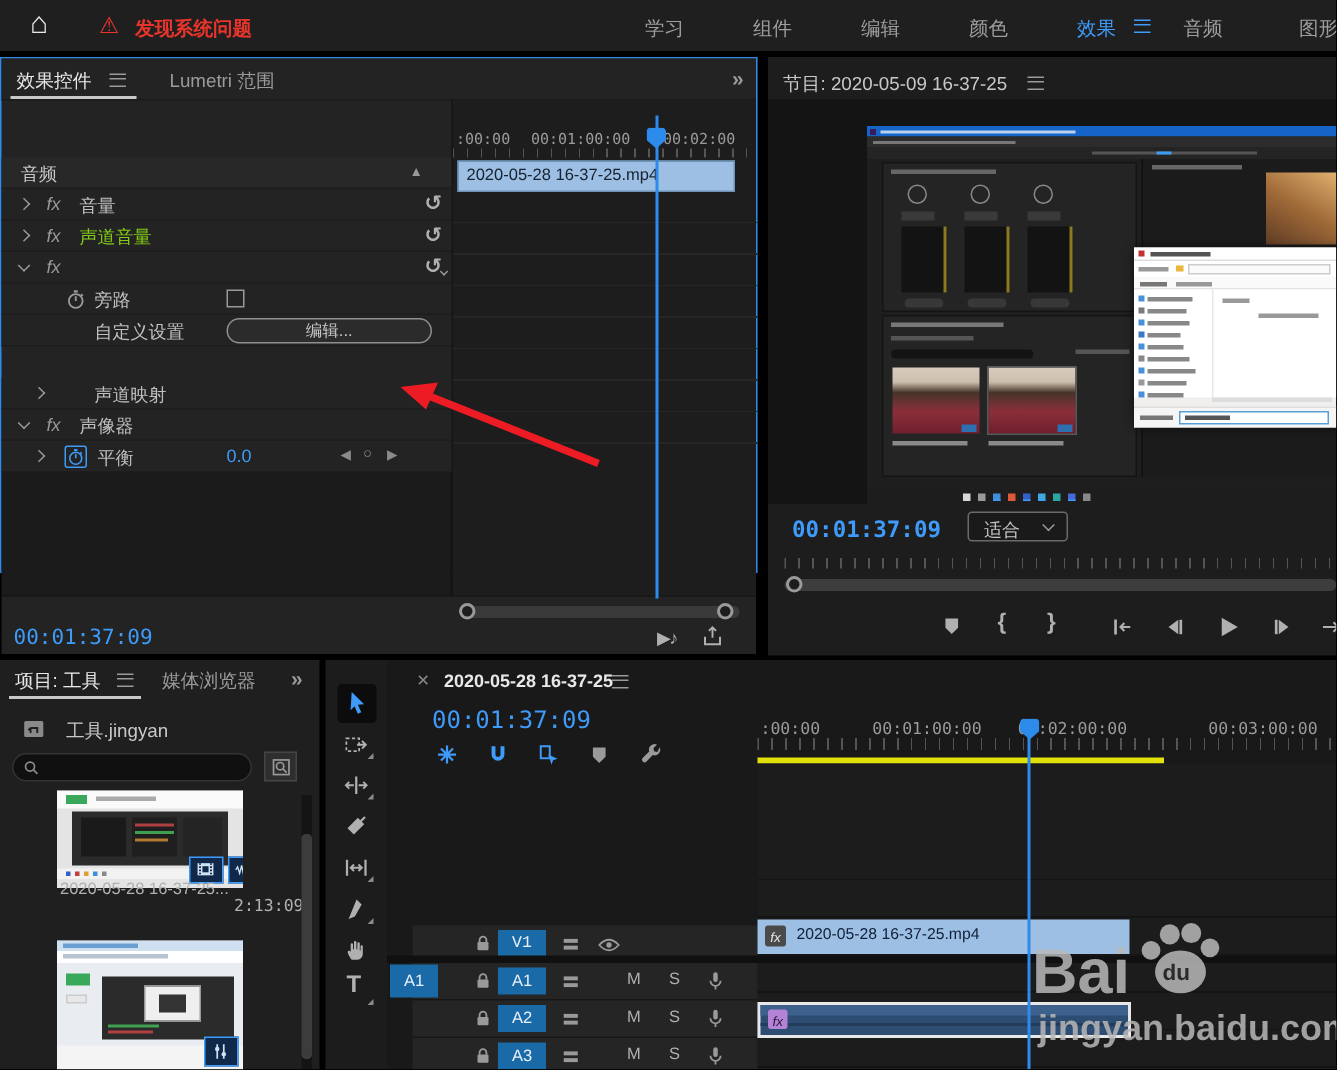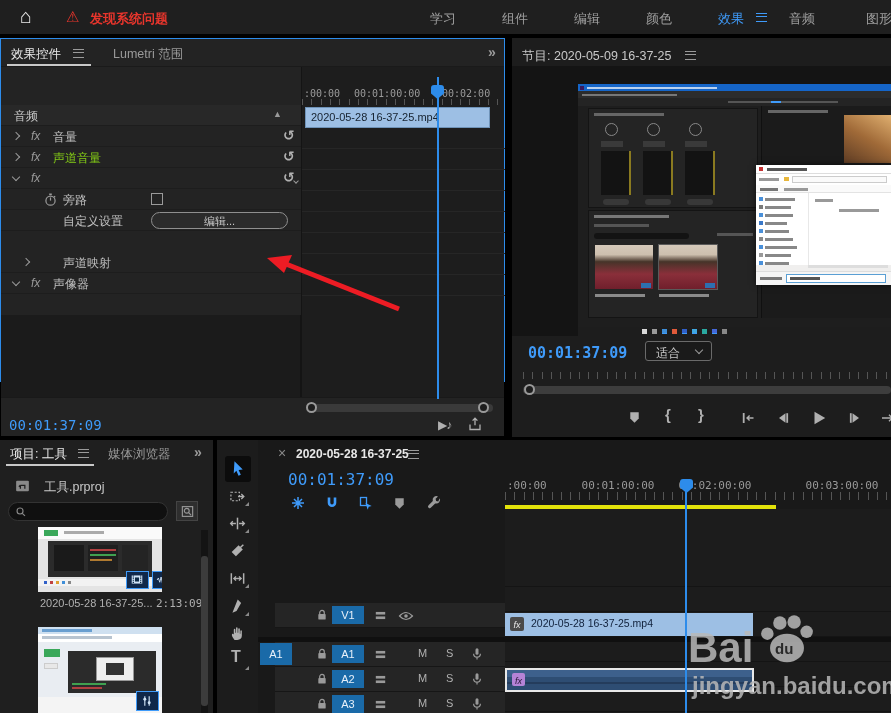--- a/index.html
+++ b/index.html
@@ -230,20 +230,31 @@
       <button class="pillbtn" style="top:2px;">编辑...</button>
     </div>
     <div class="ecp-row" style="top:213px;">
       <span class="chev right" style="left:22px;top:7px;"></span>
       <span class="tx" style="left:62px;top:3px;color:#c0c0c0;">声道映射</span>
     </div>
     <div class="ecp-row" style="top:234px;">
       <span class="chev down" style="left:12px;top:6px;"></span>
       <span class="tx" style="left:30px;top:3px;font-style:italic;color:#9a9a9a;">fx</span>
       <span class="tx" style="left:52px;top:3px;color:#c0c0c0;">声像器</span>
+    </div>
+    <div class="ecp-row" style="top:255px;">
+      <span class="chev right" style="left:22px;top:7px;"></span>
+      <svg class="ic" style="left:42px;top:3px;color:#3f9bfa;border:1px solid #3f9bfa;border-radius:2px;" width="15" height="15">
+          <use href="#s-watch"></use>
+        </svg>
+      <span class="tx" style="left:64px;top:3px;color:#c0c0c0;">平衡</span>
+      <span class="tx" style="left:150px;top:3px;color:#3f9bfa;">0.0</span>
+      <span class="tx" style="left:226px;top:4px;font-size:9px;color:#8a8a8a;">◀</span>
+      <span class="tx" style="left:241px;top:3px;font-size:10px;color:#8a8a8a;">○</span>
+      <span class="tx" style="left:257px;top:4px;font-size:9px;color:#8a8a8a;">▶</span>
     </div>
     <div class="p" style="left:0;top:276px;width:300px;height:82px;background:#1b1b1b;border-right:1px solid #141414;"></div>
 
     <div class="p" style="left:436px;top:38px;width:2px;height:322px;background:#2d8ceb;z-index:5;"></div>
     <div class="p" style="left:430px;top:46px;width:13px;height:14px;background:#2d8ceb;border-radius:3px 3px 0 0;clip-path:polygon(0 0,100% 0,100% 60%,50% 100%,0 60%);z-index:6;"></div>
 
     <div class="p" style="left:0;top:358px;width:503px;height:39px;background:#232323;border-top:1px solid #191919;">
       <div class="p" style="left:308px;top:6px;width:184px;height:8px;background:#3a3a3a;border-radius:4px;"></div>
       <div class="p" style="left:305px;top:4px;width:11px;height:11px;border-radius:50%;background:#1d1d1d;border:2px solid #9a9a9a;"></div>
       <div class="p" style="left:477px;top:4px;width:11px;height:11px;border-radius:50%;background:#1d1d1d;border:2px solid #9a9a9a;"></div>
@@ -406,21 +417,21 @@
 
   <div class="p" style="left:0;top:440px;width:213px;height:273px;background:#1f1f1f;">
     <span class="tx" style="left:10px;top:6px;color:#e8e8e8;font-size:12.5px;">项目: 工具</span>
     <span class="burger" style="left:78px;top:9px;"></span>
     <div class="p" style="left:6px;top:24px;width:88px;height:2px;background:#c8c8c8;"></div>
     <span class="tx" style="left:108px;top:6px;color:#9a9a9a;font-size:12.5px;max-width:68px;overflow:hidden;">媒体浏览器</span>
     <span class="tx" style="left:194px;top:4px;color:#9a9a9a;font-size:14px;font-weight:bold;">»</span>
     <svg class="ic" style="left:14px;top:37px;color:#8a8a8a;" width="17" height="17">
         <use href="#s-upfolder"></use>
       </svg>
-    <span class="tx" style="left:44px;top:39px;font-size:12.5px;color:#c8c8c8;">工具.prproj</span>
+    <span class="tx" style="left:44px;top:39px;font-size:12.5px;color:#c8c8c8;">工具.jingyan</span>
     <div class="p" style="left:8px;top:62px;width:160px;height:19px;background:#101010;border:1px solid #333;border-radius:10px;">
       <svg class="ic" style="left:6px;top:3px;color:#8a8a8a;" width="12" height="12">
           <use href="#s-search"></use>
         </svg>
     </div>
     <div class="p" style="left:176px;top:61px;width:22px;height:20px;background:#2e2e2e;border:1px solid #444;">
       <svg class="ic" style="left:3px;top:2px;color:#9a9a9a;" width="15" height="15">
           <use href="#s-searchdoc"></use>
         </svg>
     </div>
@@ -446,21 +457,21 @@
         <svg class="ic" style="left:3px;top:1px;color:#cfe2f5;" width="14" height="13">
             <use href="#s-film"></use>
           </svg>
       </div>
       <div class="p" style="left:114px;top:44px;width:23px;height:18px;background:#10284a;border:1.5px solid #3f9bfa;">
         <svg class="ic" style="left:2px;top:2px;color:#cfe2f5;" width="14" height="12">
             <use href="#s-wave"></use>
           </svg>
       </div>
     </div>
-    <span class="tx" style="left:40px;top:157px;font-size:11px;color:#b0b0b0;">2020-05-28 16-37-25...</span>
+    <span class="tx" style="left:40px;top:147px;font-size:11px;color:#b0b0b0;">2020-05-28 16-37-25...</span>
     <span class="tx mono" style="left:156px;top:157px;font-size:11px;color:#b0b0b0;">2:13:09</span>
 
     <div class="p" style="left:38px;top:187px;width:124px;height:86px;background:#e9edf2;overflow:hidden;">
       <div class="p" style="left:0;top:0;width:124px;height:7px;background:#cfe0f0;"></div>
       <div class="p" style="left:4px;top:2px;width:50px;height:3px;background:#6a9fd0;"></div>
       <div class="p" style="left:0;top:7px;width:124px;height:8px;background:#fff;"></div>
       <div class="p" style="left:4px;top:9px;width:70px;height:3px;background:#b8c4d0;"></div>
       <div class="p" style="left:6px;top:22px;width:16px;height:8px;background:#3aa85a;"></div>
       <div class="p" style="left:6px;top:36px;width:14px;height:6px;background:#e8e8e8;border:1px solid #ccc;"></div>
       <div class="p" style="left:30px;top:24px;width:88px;height:42px;background:#2b2b2b;"></div>
@@ -537,21 +548,21 @@
       <span class="tx mono" style="left:2px;top:2px;font-size:11px;color:#9a9a9a;">:00:00</span>
       <span class="tx mono" style="left:113px;top:2px;font-size:11px;color:#9a9a9a;transform:translateX(-50%);">00:01:00:00</span>
       <span class="tx mono" style="left:210px;top:2px;font-size:11px;color:#9a9a9a;transform:translateX(-50%);">00:02:00:00</span>
       <span class="tx mono" style="left:337px;top:2px;font-size:11px;color:#9a9a9a;transform:translateX(-50%);">00:03:00:00</span>
       <div class="tickbar" style="left:0;top:15px;width:386px;height:8px;"></div>
     </div>
     <div class="p" style="left:247px;top:65px;width:271px;height:4px;background:#e2e20a;"></div>
 
     <div class="p" style="left:247px;top:69px;width:386px;height:204px;background:#1c1c1c;"></div>
 
-    <div class="trow" style="top:163px;height:25px;">
+    <div class="trow" style="top:177px;height:25px;font-family:Liberation Mono, monospace;">
       <svg class="ic" style="left:40px;top:5px;color:#9a9a9a;" width="14" height="14">
           <use href="#s-lock"></use>
         </svg>
       <span class="tlabel on" style="left:57px;top:3px;">V1</span>
       <svg class="ic" style="left:98px;top:5px;color:#9a9a9a;" width="15" height="15">
           <use href="#s-sync"></use>
         </svg>
       <svg class="ic" style="left:123px;top:5px;color:#9a9a9a;" width="16" height="16">
           <use href="#s-eye"></use>
         </svg>

